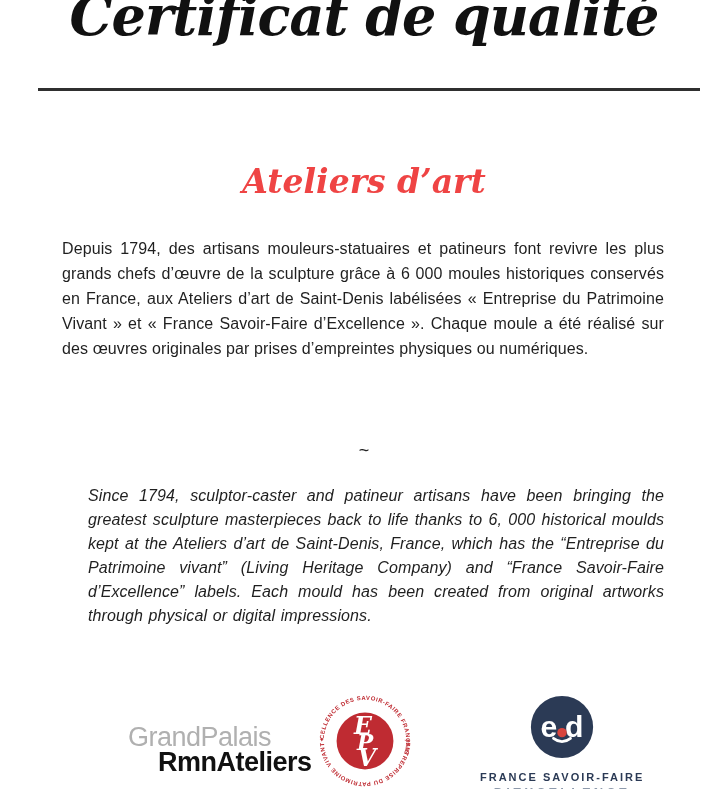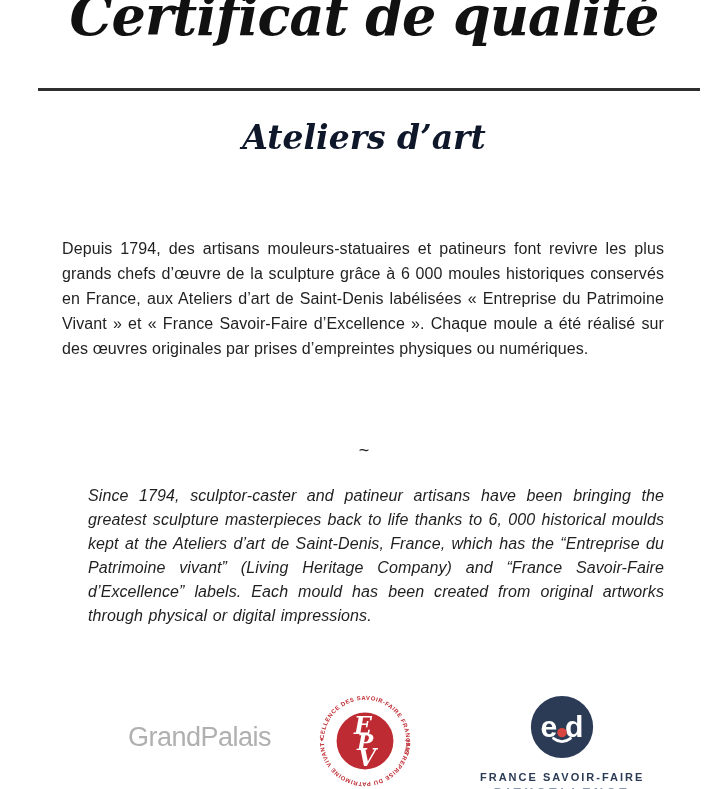--- a/index.html
+++ b/index.html
@@ -34,21 +34,21 @@
   }
   .rule{
     position:absolute;top:88px;left:38px;right:28px;
     border-top:3px solid var(--rule);
   }
 
   
   .subtitle1,.subtitle2{
     position:absolute;left:0;width:100%;text-align:center;
     font-family:"DejaVu Serif",serif;font-style:italic;font-weight:600;
-    color:#0f172a;white-space:nowrap;
+    color:#ef4444;white-space:nowrap;margin-top:44px;
   }
   .subtitle1{top:118px;font-size:33px;}
   .subtitle2{top:164px;font-size:38px;}
 
   
   .para{
     position:absolute;left:62px;right:64px;
     text-align:justify;
     font-size:16px;line-height:25px;
     color:var(--text);
@@ -113,20 +113,21 @@
   <div class="subtitle1">Ateliers d’art</div>
 
   <div class="para fr1">Depuis 1794, des artisans mouleurs-statuaires et patineurs font revivre les plus grands chefs d’œuvre de la sculpture grâce à 6 000 moules historiques conservés en France, aux Ateliers d’art de Saint-Denis labélisées « Entreprise du Patrimoine Vivant » et « France Savoir-Faire d’Excellence ». Chaque moule a été réalisé sur des œuvres originales par prises d’empreintes physiques ou numériques.</div>
 
   <div class="tilde">~</div>
 
   <div class="para en en1">Since 1794, sculptor-caster and patineur artisans have been bringing the greatest sculpture masterpieces back to life thanks to 6, 000 historical moulds kept at the Ateliers d’art de Saint-Denis, France, which has the “Entreprise du Patrimoine vivant” (Living Heritage Company) and “France Savoir-Faire d’Excellence” labels. Each mould has been created from original artworks through physical or digital impressions.</div>
 
   <div class="gp-logo">
     <div class="gp-line1">GrandPalais</div>
+    <div class="gp-line2">RmnAteliers</div>
   </div>
 
   <div class="epv-logo">
     <svg viewBox="0 0 100 100">
       <defs>
         <path id="epvring" d="M 8,50 a 42,42 0 1 1 84,0 a 42,42 0 1 1 -84,0" fill="none"></path>
       </defs>
       <circle class="epv-circle" cx="50" cy="50" r="29"></circle>
       <text class="epv-ring">
         <textPath href="#epvring" startOffset="25%" text-anchor="middle">L’EXCELLENCE DES SAVOIR-FAIRE FRANÇAIS</textPath>

